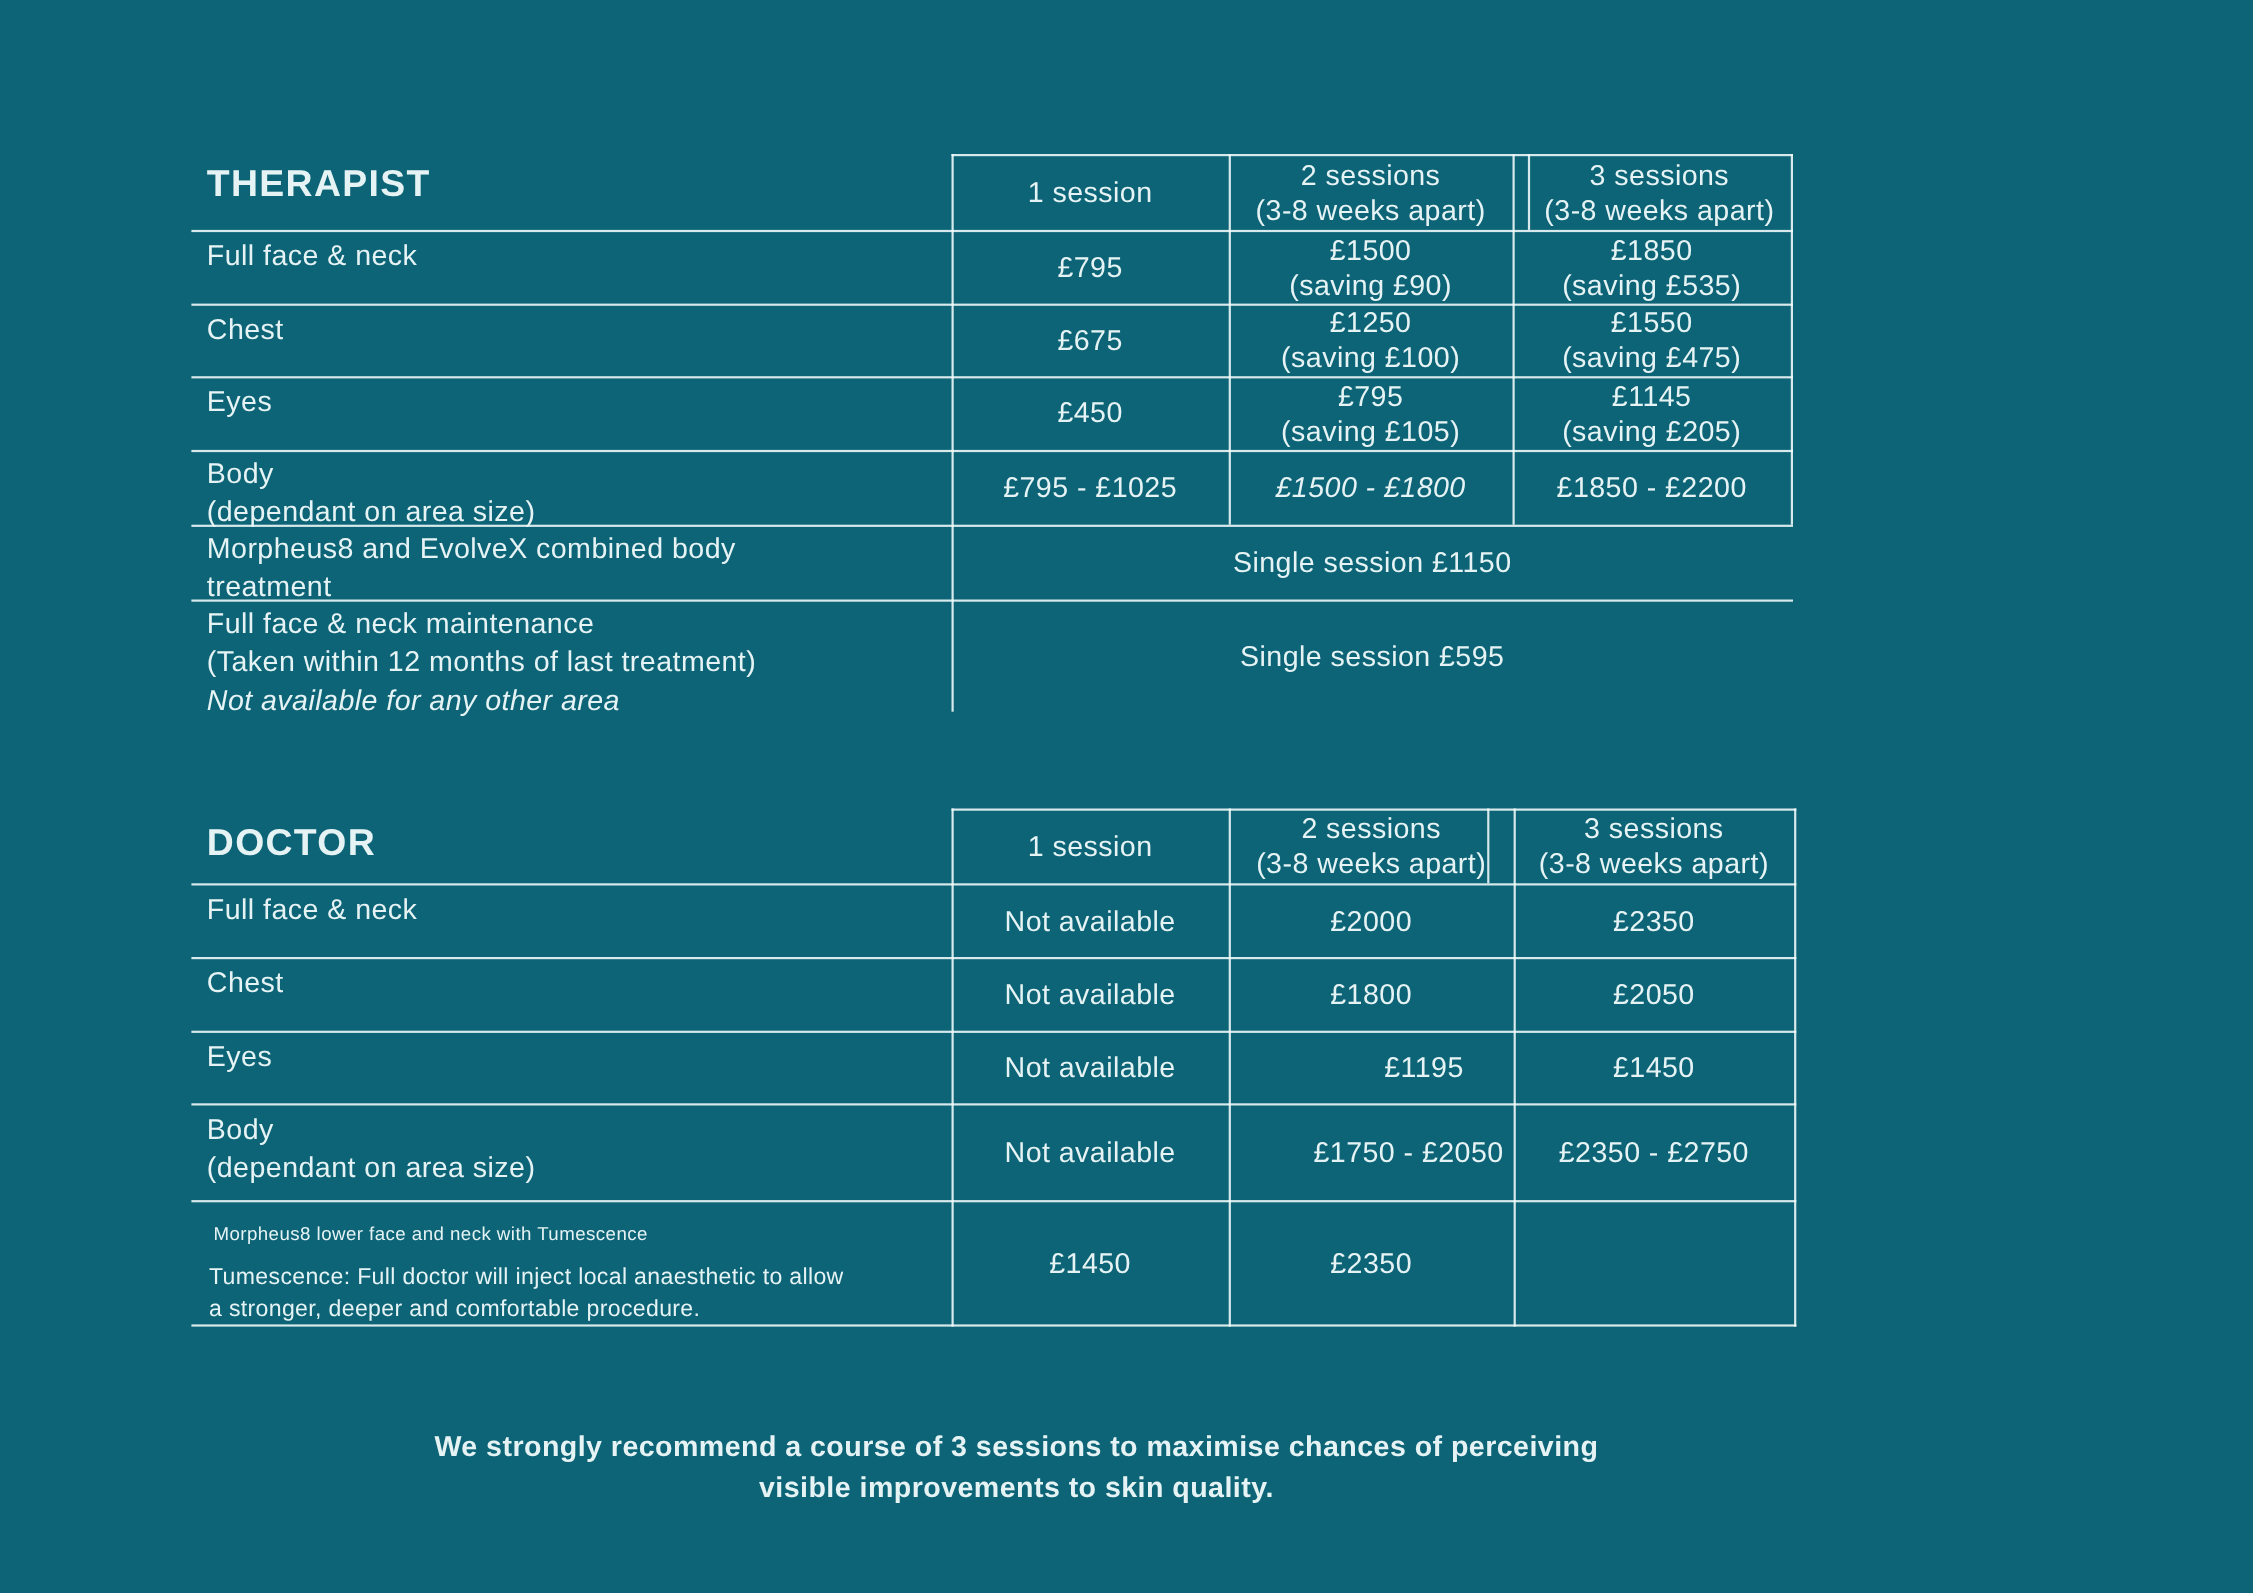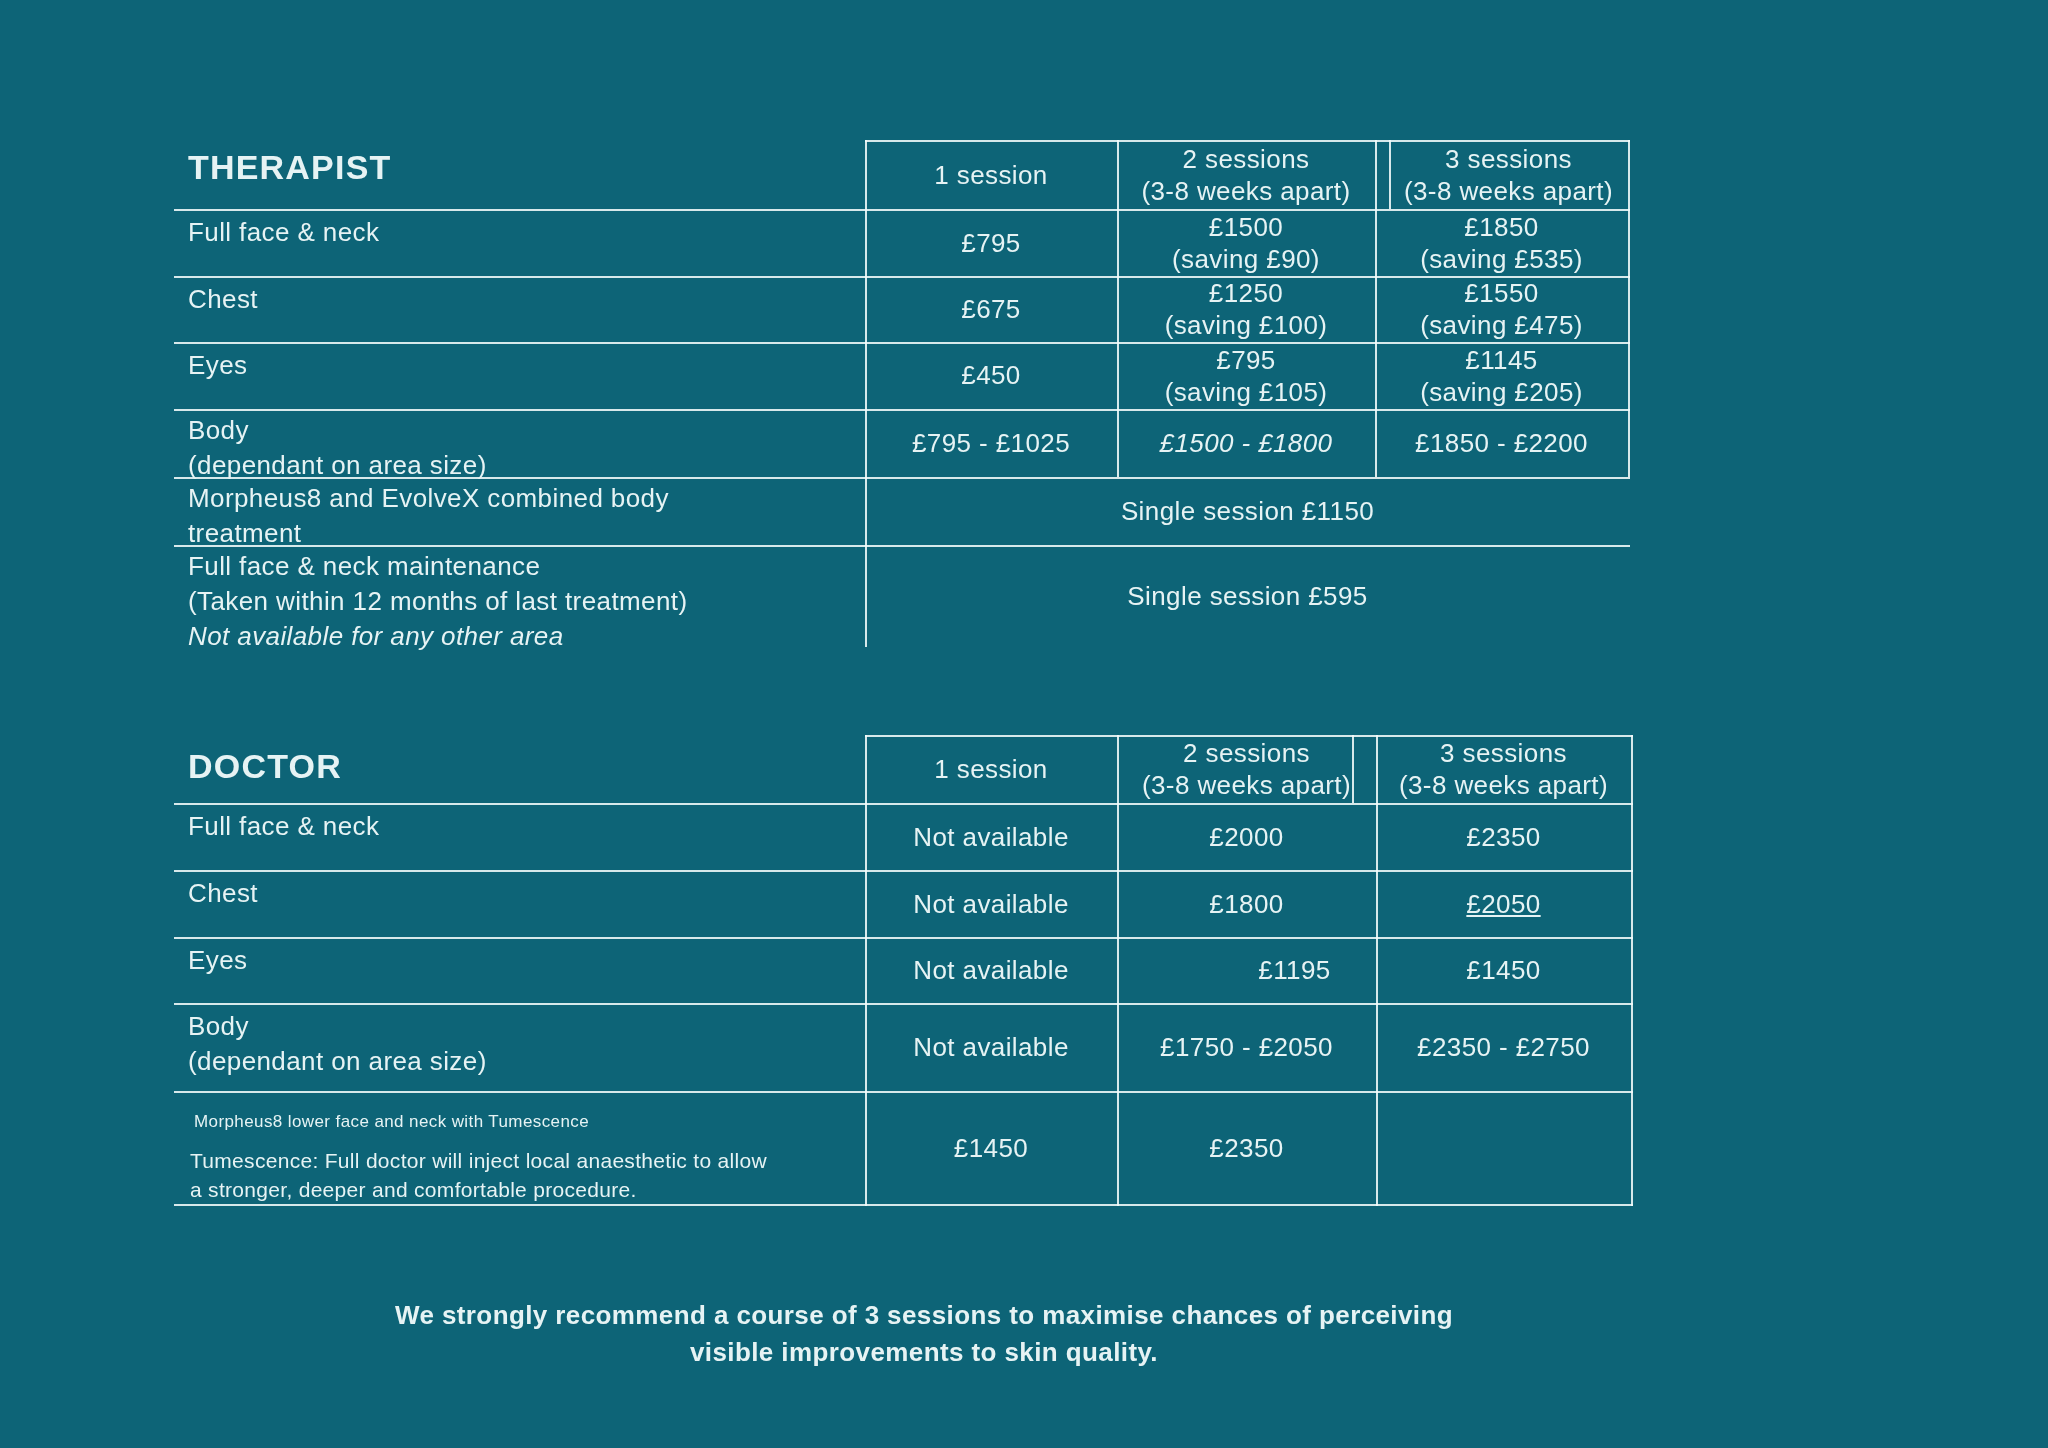--- a/index.html
+++ b/index.html
@@ -174,21 +174,21 @@
       <span>£2350</span>
     </div>
 
   <div class="rowlabel" style="top:141px;">Chest</div>
   <div class="cell" style="left:691px;top:135px;width:252px;height:67px;">
       <span>Not available</span>
     </div>
   <div class="cell" style="left:943px;top:135px;width:259px;height:67px;">
       <span>£1800</span>
     </div>
-  <div class="cell" style="left:1202px;top:135px;width:255px;height:67px;text-decoration:underline;">
+  <div class="cell" style="left:1202px;top:135px;width:255px;height:67px;">
       <span>£2050</span>
     </div>
 
   <div class="rowlabel" style="top:208px;">Eyes</div>
   <div class="cell" style="left:691px;top:202px;width:252px;height:66px;">
       <span>Not available</span>
     </div>
   <div class="cell" style="left:943px;top:202px;width:259px;height:66px;padding-left:48px;">
       <span>£1195</span>
     </div>
@@ -196,21 +196,21 @@
       <span>£1450</span>
     </div>
 
   <div class="rowlabel" style="top:274px;">
     <span>Body</span><br>
     <span>(dependant on area size)</span>
   </div>
   <div class="cell" style="left:691px;top:268px;width:252px;height:88px;">
       <span>Not available</span>
     </div>
-  <div class="cell" style="left:943px;top:268px;width:259px;height:88px;">
+  <div class="cell" style="left:943px;top:268px;width:259px;height:88px;padding-left:34px;">
       <span>£1750 - £2050</span>
     </div>
   <div class="cell" style="left:1202px;top:268px;width:255px;height:88px;">
       <span>£2350 - £2750</span>
     </div>
 
   <div class="rowlabel" style="top:366px;left:20px;">
     <span class="tum-title">Morpheus8 lower face and neck with Tumescence</span>
     <div class="tum-desc" style="margin-left:-4px;">
       <span>Tumescence: Full doctor will inject local anaesthetic to allow</span><br>

